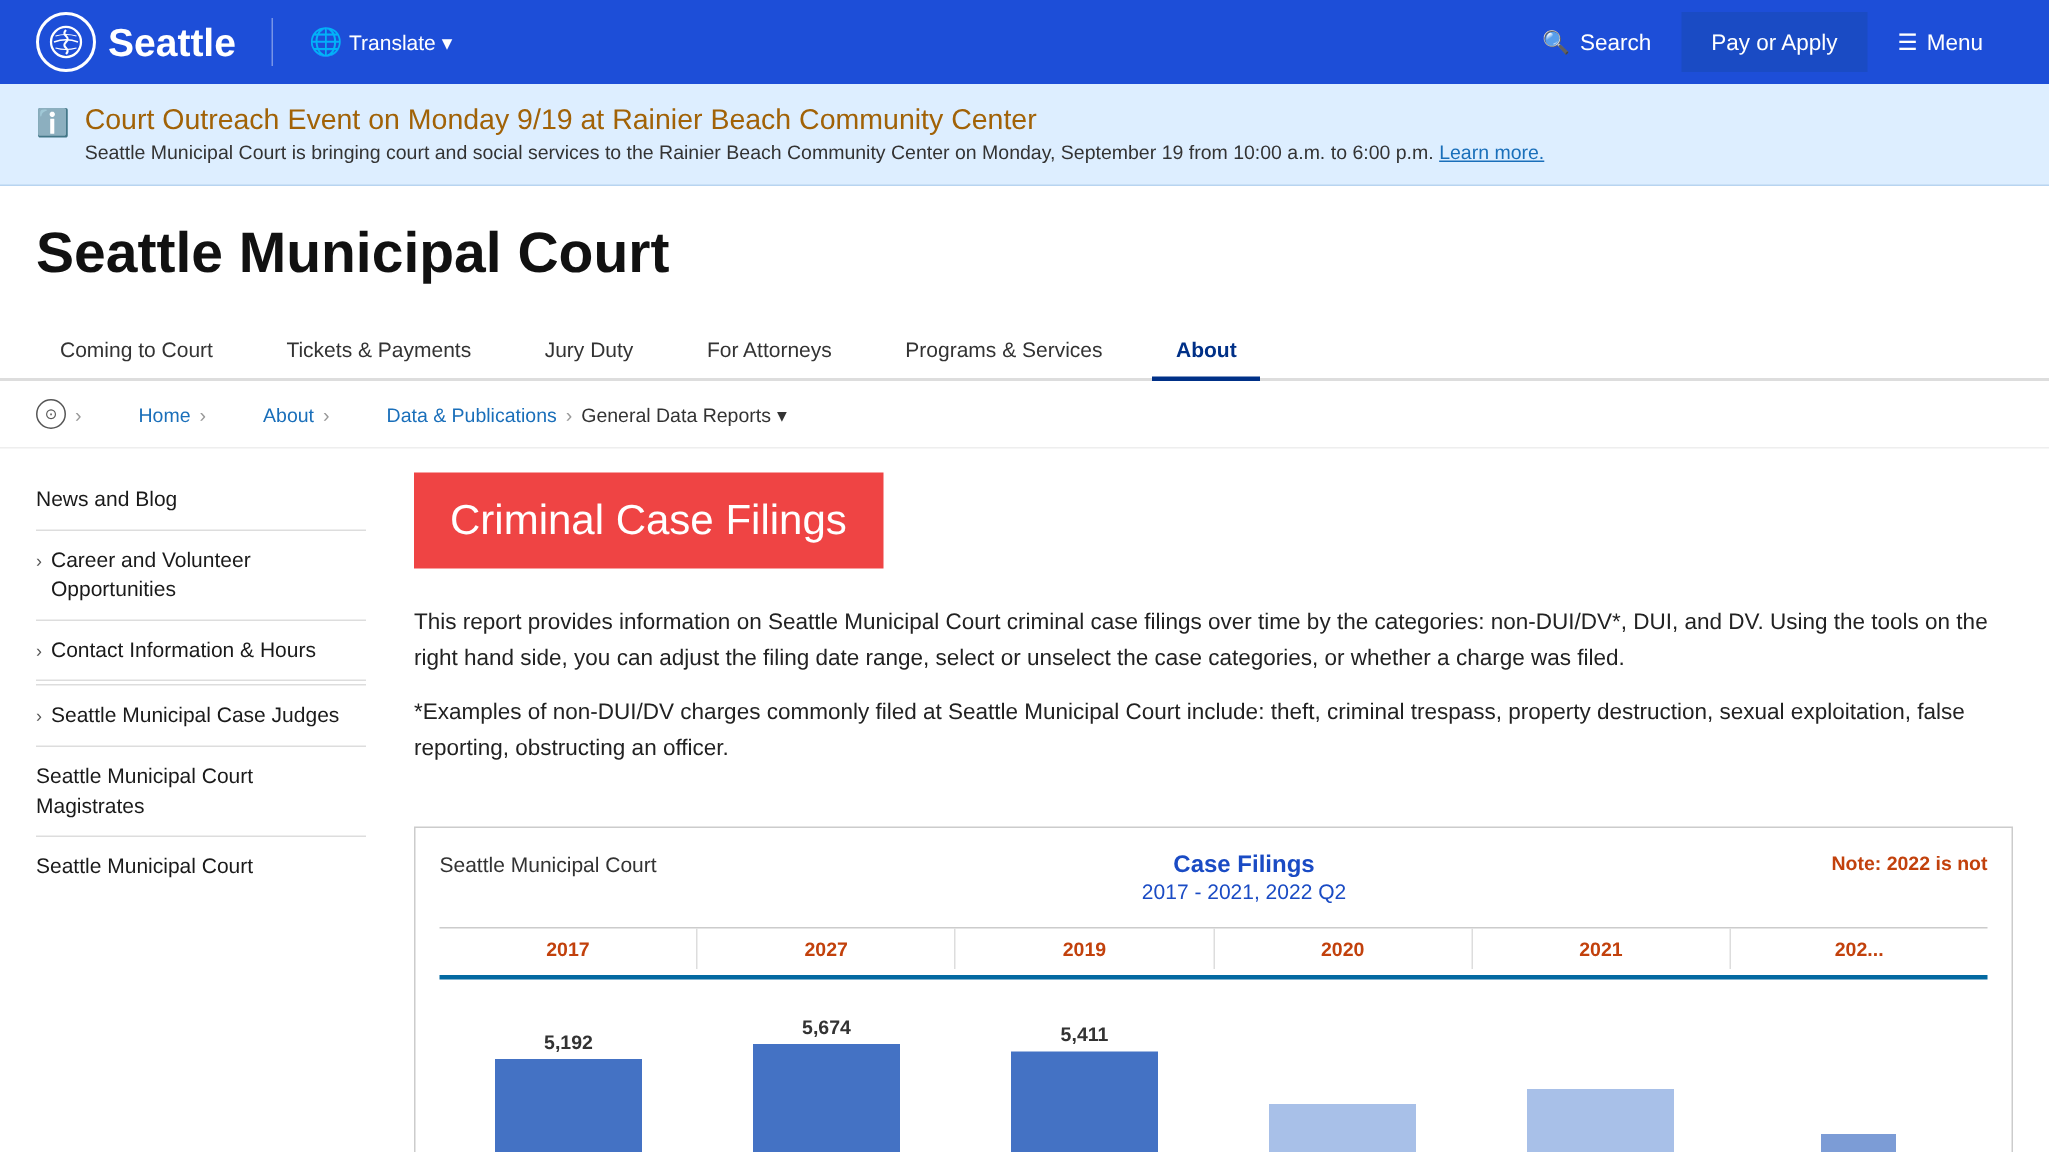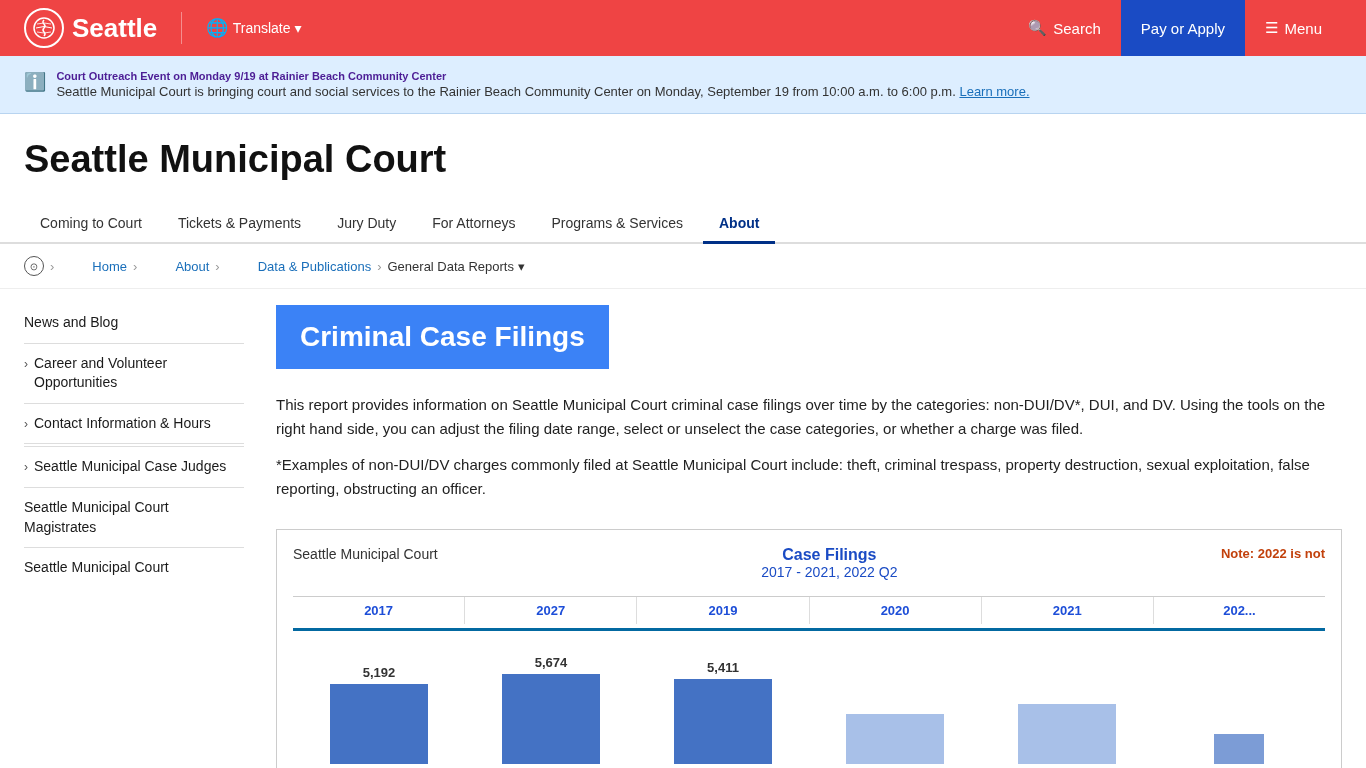--- a/index.html
+++ b/index.html
@@ -1,20 +1,20 @@
 <!DOCTYPE html>
 <html><head>
   <meta charset="utf-8">
   <style>
     * { box-sizing: border-box; margin: 0; padding: 0; }
     body { font-family: 'Segoe UI', Arial, sans-serif; font-size: 14px; color: #333; background: #fff; }
 
     
     .top-nav {
-      background: #ef4444;
+      background: #1d4ed8;
       color: white;
       display: flex;
       align-items: center;
       justify-content: space-between;
       padding: 0 24px;
       height: 56px;
     }
     .top-nav-left {
       display: flex;
       align-items: center;
@@ -78,21 +78,21 @@
       padding: 0 20px;
       height: 56px;
     }
     .pay-apply-btn {
       background: none;
       border: none;
       color: white;
       cursor: pointer;
       font-size: 15px;
       padding: 0 20px;
-      height: 56px;
+      height: 40px;
       background: #1a4bc4;
     }
     .menu-btn {
       background: none;
       border: none;
       color: white;
       cursor: pointer;
       font-size: 15px;
       padding: 0 20px;
       height: 56px;
@@ -111,23 +111,23 @@
       gap: 10px;
     }
     .alert-icon {
       color: #1a6fba;
       font-size: 18px;
       margin-top: 1px;
       flex-shrink: 0;
     }
     .alert-content {}
     .alert-title {
-      font-weight: bold;
-      font-size: 11px;
-      color: #4c1d95;
+      font-weight: normal;
+      font-size: 19px;
+      color: #a16207;
     }
     .alert-desc {
       font-size: 13px;
       color: #333;
       margin-top: 2px;
     }
     .alert-link {
       color: #1a6fba;
       text-decoration: underline;
       cursor: pointer;
@@ -140,21 +140,21 @@
     .page-title {
       font-size: 38px;
       font-weight: bold;
       color: #111;
       margin-bottom: 16px;
     }
 
     
     .secondary-nav {
       display: flex;
-      gap: 4px;
+      gap: 17px;
       border-bottom: 2px solid #ddd;
       padding: 0 24px;
     }
     .secondary-nav-item {
       padding: 10px 16px;
       font-size: 14px;
       color: #333;
       cursor: pointer;
       text-decoration: none;
       white-space: nowrap;
@@ -238,39 +238,39 @@
       border-top: 1px solid #ddd;
       margin: 2px 0;
     }
 
     
     .content-area {
       flex: 1;
       min-width: 0;
     }
     .content-title-banner {
-      background: #3b82f6;
+      background: #ef4444;
       color: white;
       padding: 16px 24px;
       font-size: 28px;
-      font-weight: bold;
+      font-weight: normal;
       display: inline-block;
       margin-bottom: 24px;
     }
     .content-description {
       font-size: 15px;
       line-height: 1.6;
       color: #222;
       margin-bottom: 12px;
     }
     .content-note {
       font-size: 15px;
       line-height: 1.6;
       color: #222;
-      margin-bottom: 28px;
+      margin-bottom: 40px;
     }
 
     
     .chart-container {
       border: 1px solid #ccc;
       background: #fff;
       padding: 16px;
       overflow: hidden;
       position: relative;
     }
@@ -306,21 +306,21 @@
       display: flex;
       border-top: 1px solid #ccc;
       margin-top: 8px;
     }
     .chart-year-col {
       flex: 1;
       border-right: 1px solid #ddd;
       padding: 6px 8px;
       text-align: center;
       font-size: 13px;
-      color: #1d4ed8;
+      color: #c2410c;
       font-weight: 600;
     }
     .chart-year-col:last-child { border-right: none; }
     .chart-data-row {
       display: flex;
       align-items: flex-end;
       margin-top: 4px;
       border-top: 3px solid #0369a1;
       padding-top: 24px;
     }

